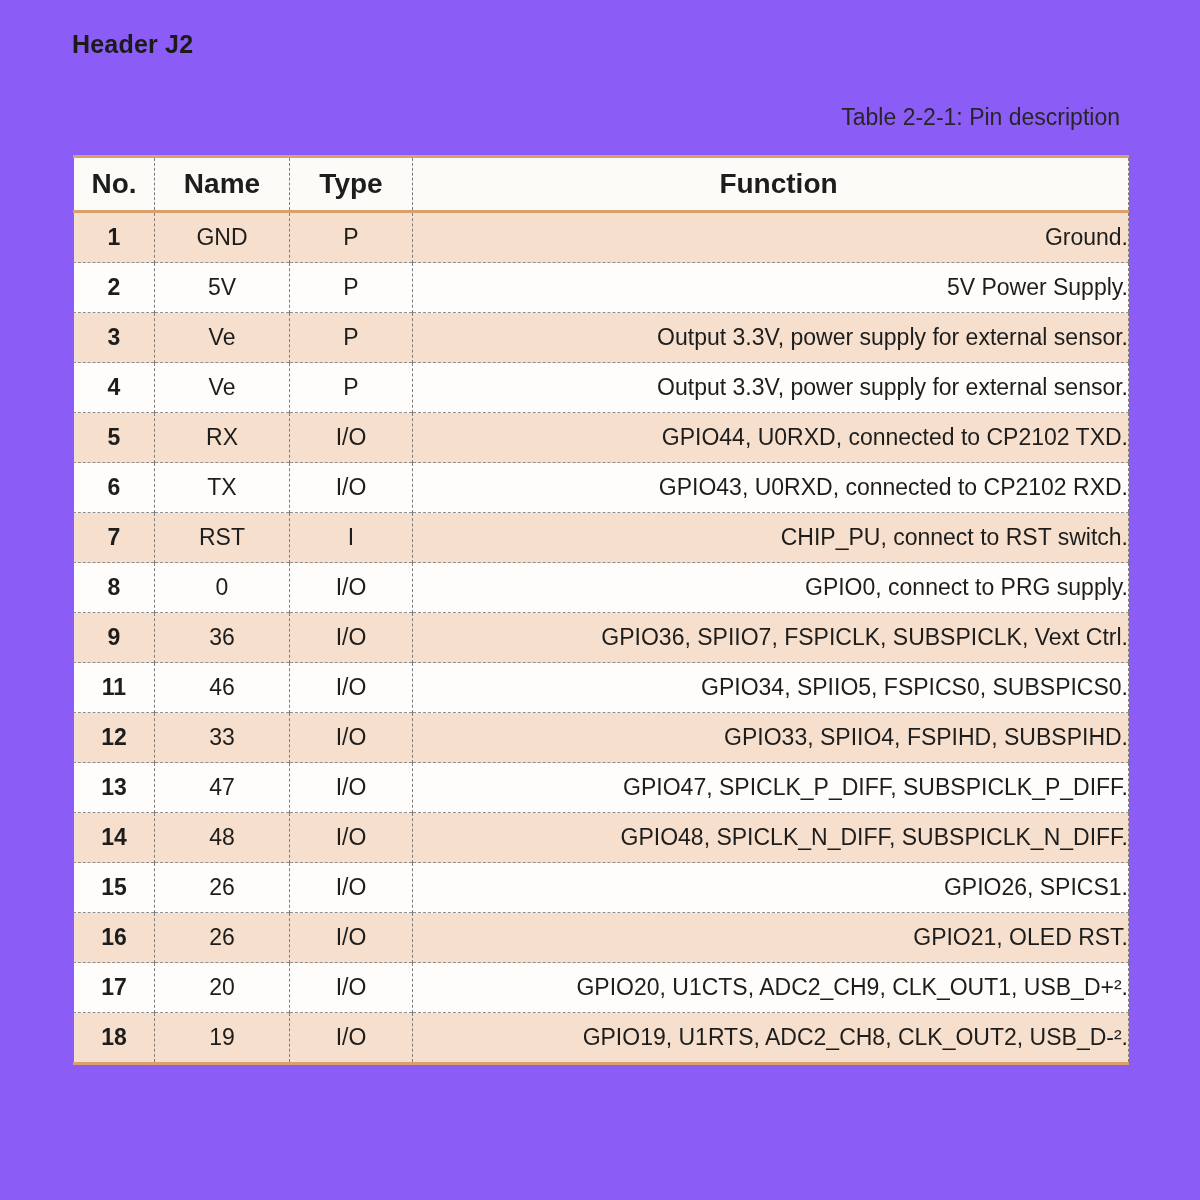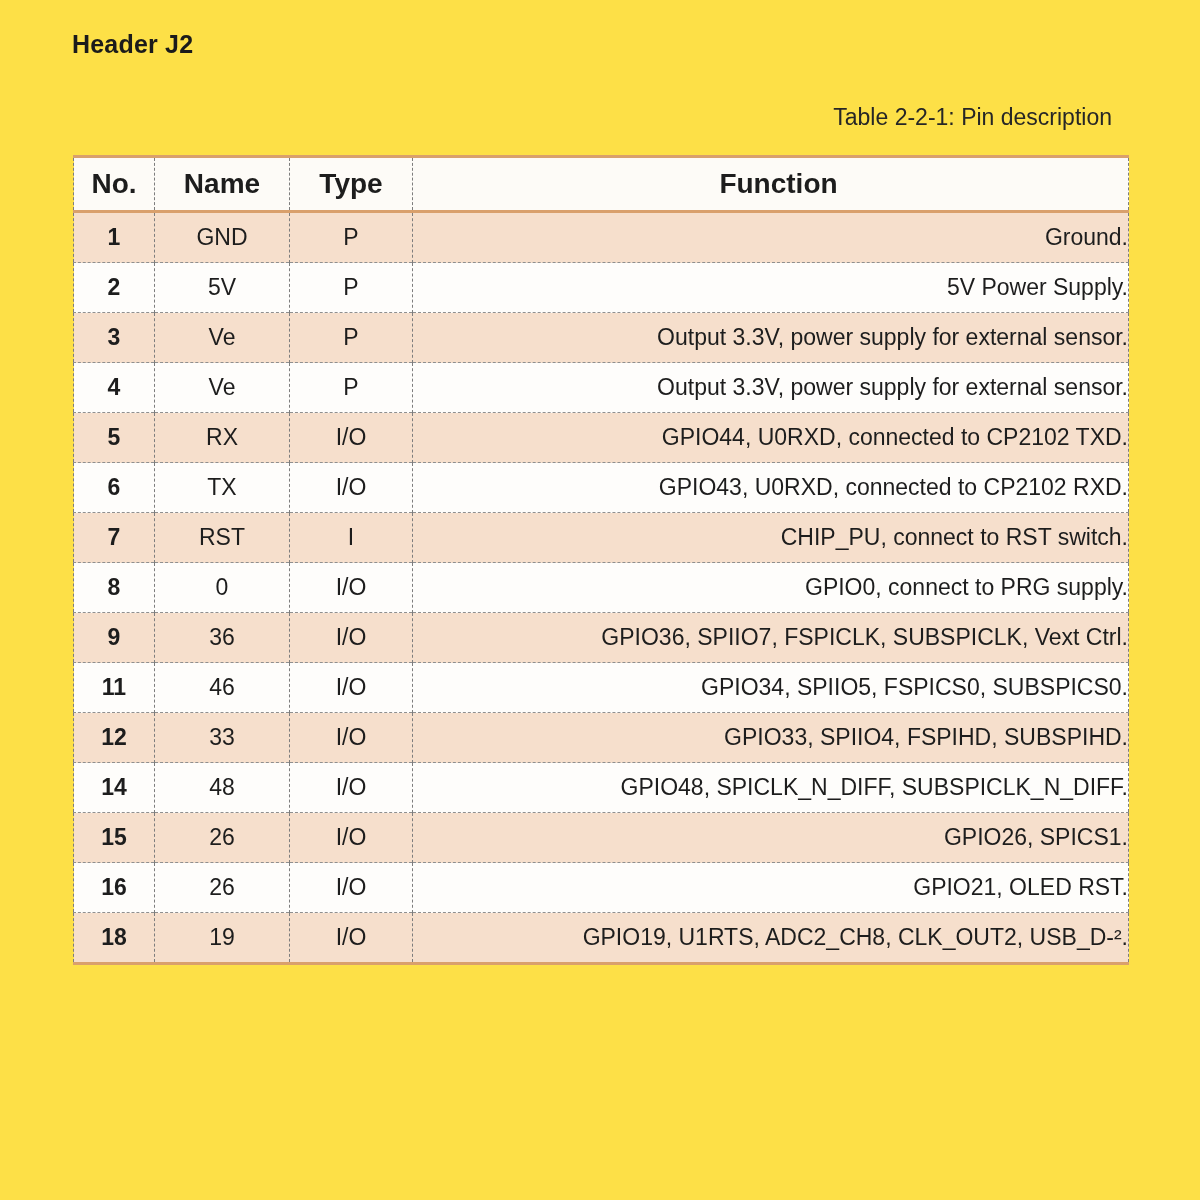--- a/index.html
+++ b/index.html
@@ -4,38 +4,38 @@
 <style>
   html, body {
     margin: 0;
     padding: 0;
     background: #ffffff;
   }
   .page {
     position: relative;
     width: 1200px;
     height: 1200px;
-    background: #fde047;
+    background: #8b5cf6;
     font-family: "Liberation Sans", sans-serif;
     color: #1d1d1d;
     overflow: hidden;
   }
   .title {
     position: absolute;
     left: 72px;
     top: 30px;
     margin: 0;
     font-size: 25px;
     font-weight: 700;
     color: #1b1b1b;
     letter-spacing: 0.2px;
   }
   .caption {
     position: absolute;
-    right: 88px;
+    right: 80px;
     top: 104px;
     font-size: 23px;
     font-weight: 400;
     color: #262626;
   }
   table.pin-table {
     position: absolute;
     left: 73px;
     top: 155px;
     width: 1055px;
@@ -171,38 +171,50 @@
           <td class="type-cell">I/O</td>
           <td class="fn-cell">GPIO34, SPIIO5, FSPICS0, SUBSPICS0.</td>
         </tr>
         <tr>
           <td class="no-cell">12</td>
           <td class="name-cell">33</td>
           <td class="type-cell">I/O</td>
           <td class="fn-cell">GPIO33, SPIIO4, FSPIHD, SUBSPIHD.</td>
         </tr>
         <tr>
+          <td class="no-cell">13</td>
+          <td class="name-cell">47</td>
+          <td class="type-cell">I/O</td>
+          <td class="fn-cell">GPIO47, SPICLK_P_DIFF, SUBSPICLK_P_DIFF.</td>
+        </tr>
+        <tr>
           <td class="no-cell">14</td>
           <td class="name-cell">48</td>
           <td class="type-cell">I/O</td>
           <td class="fn-cell">GPIO48, SPICLK_N_DIFF, SUBSPICLK_N_DIFF.</td>
         </tr>
         <tr>
           <td class="no-cell">15</td>
           <td class="name-cell">26</td>
           <td class="type-cell">I/O</td>
           <td class="fn-cell">GPIO26, SPICS1.</td>
         </tr>
         <tr>
           <td class="no-cell">16</td>
           <td class="name-cell">26</td>
           <td class="type-cell">I/O</td>
           <td class="fn-cell">GPIO21, OLED RST.</td>
         </tr>
         <tr>
+          <td class="no-cell">17</td>
+          <td class="name-cell">20</td>
+          <td class="type-cell">I/O</td>
+          <td class="fn-cell">GPIO20, U1CTS, ADC2_CH9, CLK_OUT1, USB_D+².</td>
+        </tr>
+        <tr>
           <td class="no-cell">18</td>
           <td class="name-cell">19</td>
           <td class="type-cell">I/O</td>
           <td class="fn-cell">GPIO19, U1RTS, ADC2_CH8, CLK_OUT2, USB_D-².</td>
         </tr>
       </tbody>
   </table>
 
 </div>
 

